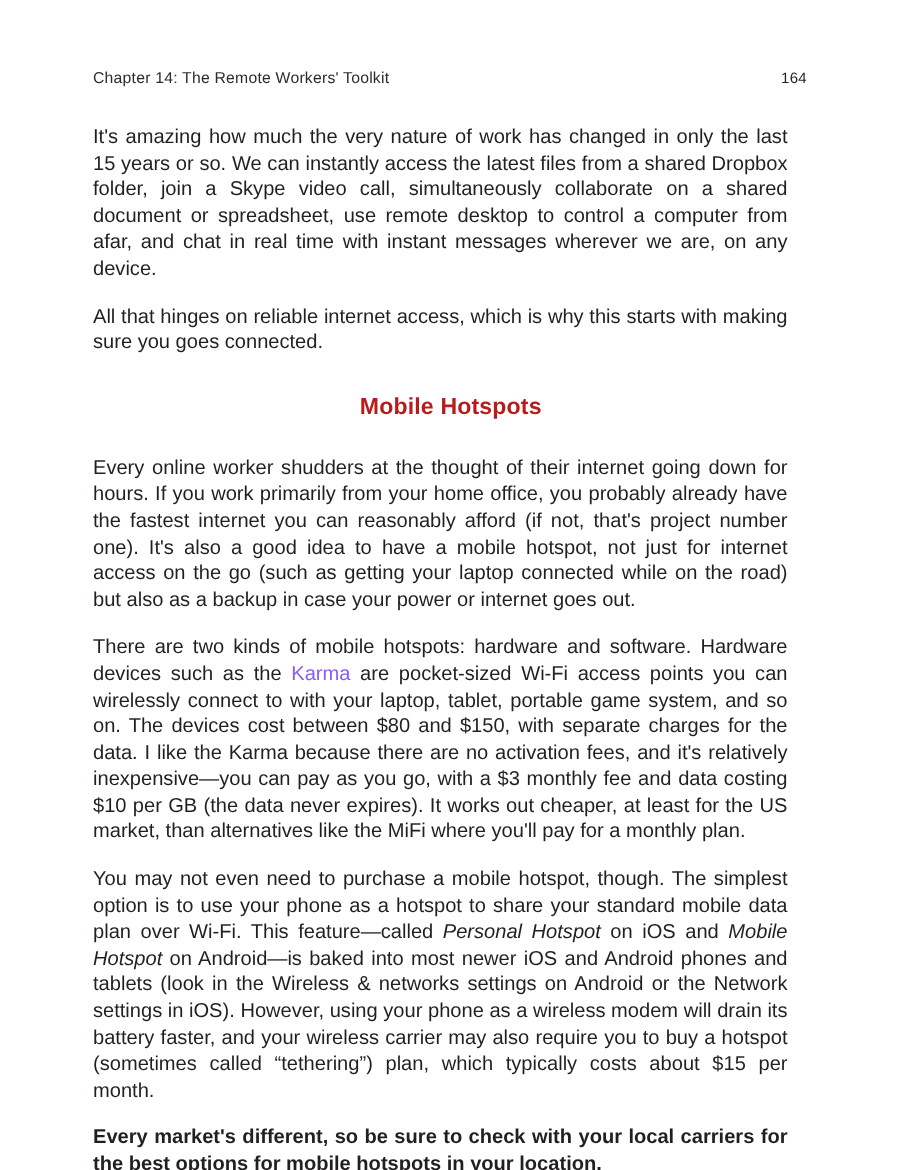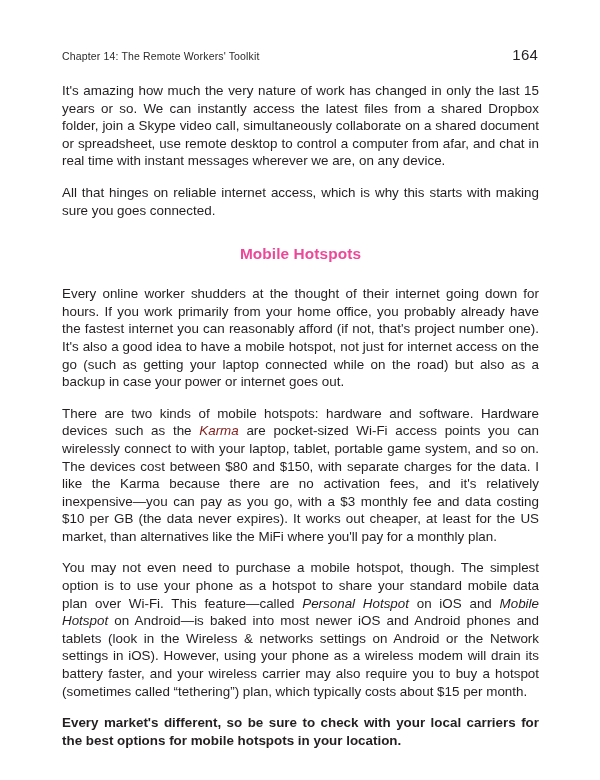--- a/index.html
+++ b/index.html
@@ -32,55 +32,54 @@
     align-items: baseline;
     justify-content: space-between;
   }
   .running-head-title {
     font-size: 10.5px;
     letter-spacing: 0.15px;
     color: #2b2b2b;
     white-space: nowrap;
   }
   .running-head-folio {
-    font-size: 15px;
+    font-size: 10px;
     color: #231f20;
     letter-spacing: 0.2px;
   }
   .content {
     position: absolute;
     left: 62px;
     top: 82px;
     width: 477px;
   }
   p.body-text {
-    margin: 0 0 14px 0;
+    margin: 0 14px 14px 0;
     font-size: 13.4px;
     line-height: 17.6px;
     text-align: justify;
     text-justify: inter-word;
     hyphens: none;
     color: #231f20;
   }
   p.body-text.last-para {
     margin-bottom: 0;
     font-weight: bold;
   }
   h2.section-heading {
     margin: 26px 0 22px 0;
     font-size: 15.4px;
     font-weight: bold;
     text-align: center;
     letter-spacing: 0.1px;
-    color: #ec4899;
+    color: #b91c1c;
   }
   a.inline-link {
-    color: #7f1d1d;
+    color: #8b5cf6;
     text-decoration: none;
-    font-style: italic;
   }
   em.term {
     font-style: italic;
   }
 </style>
 </head>
 <body>
 
 <div class="page">
 

